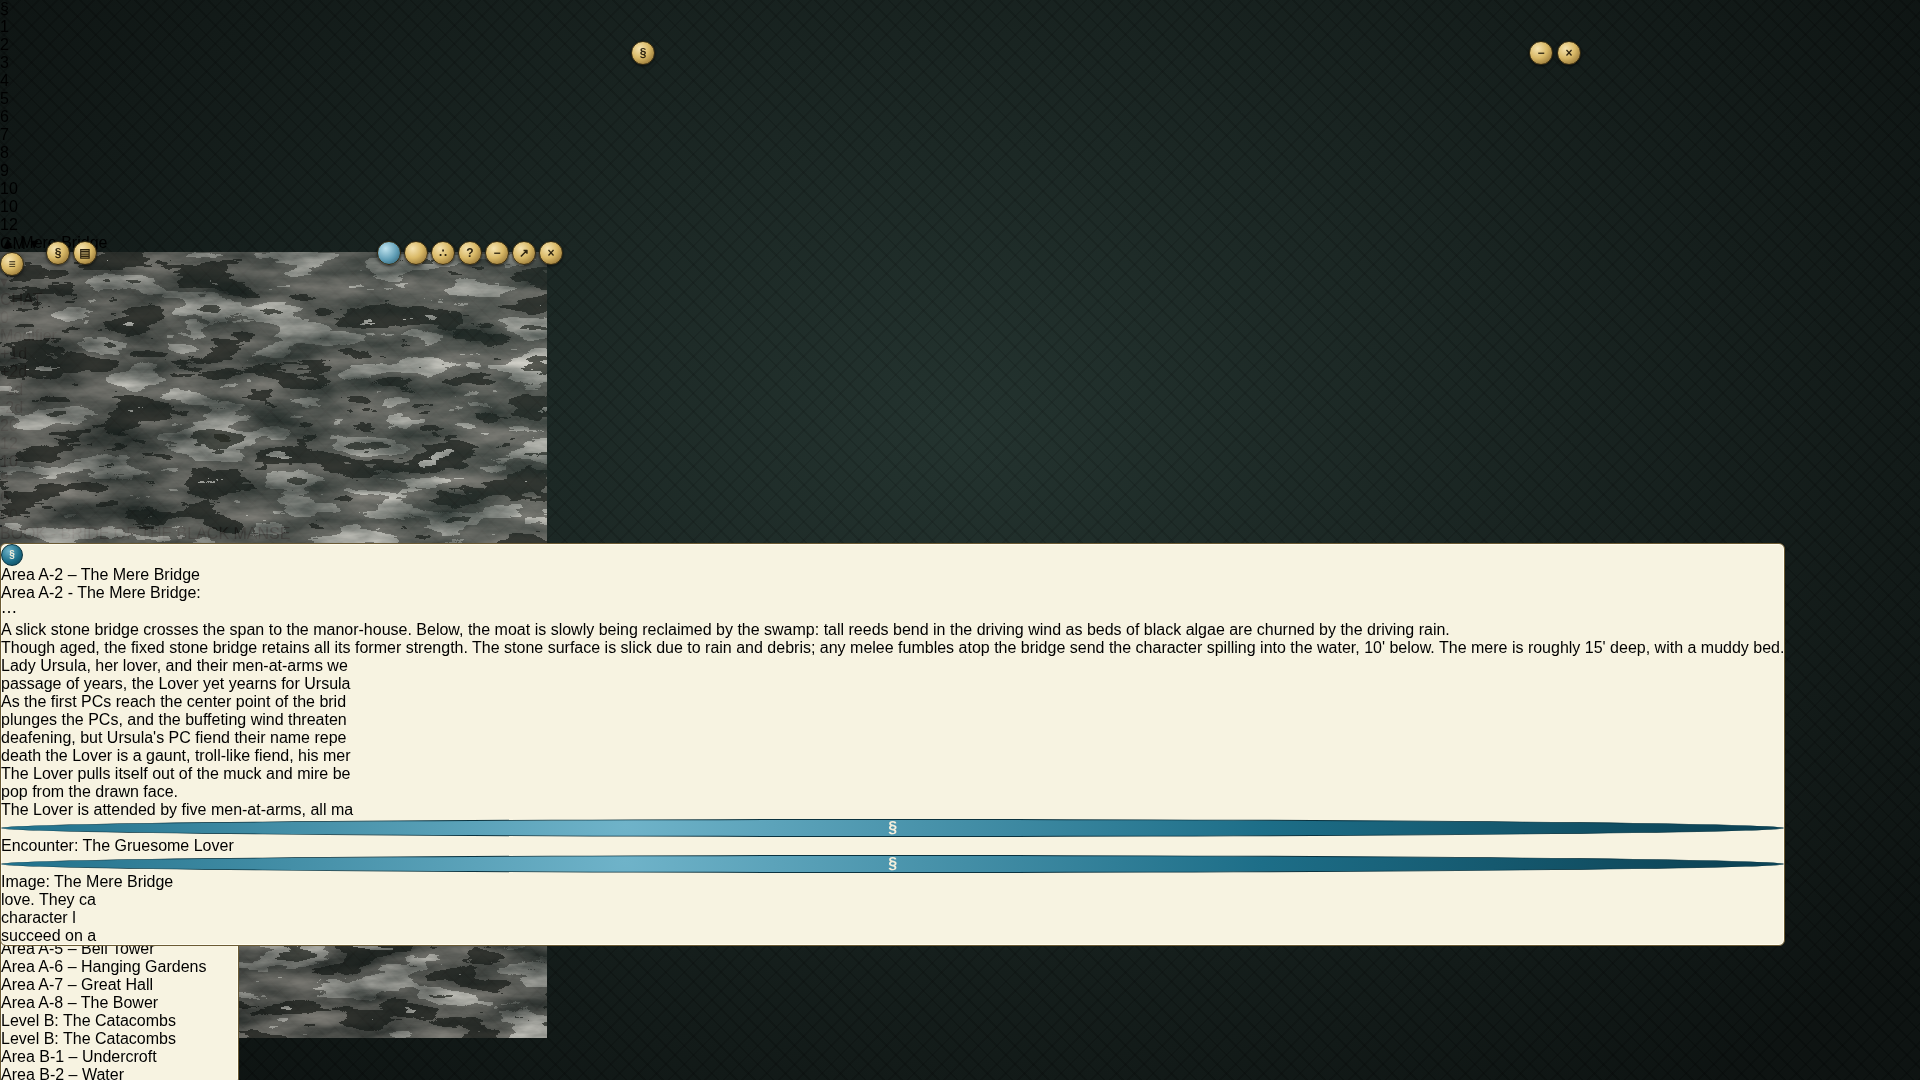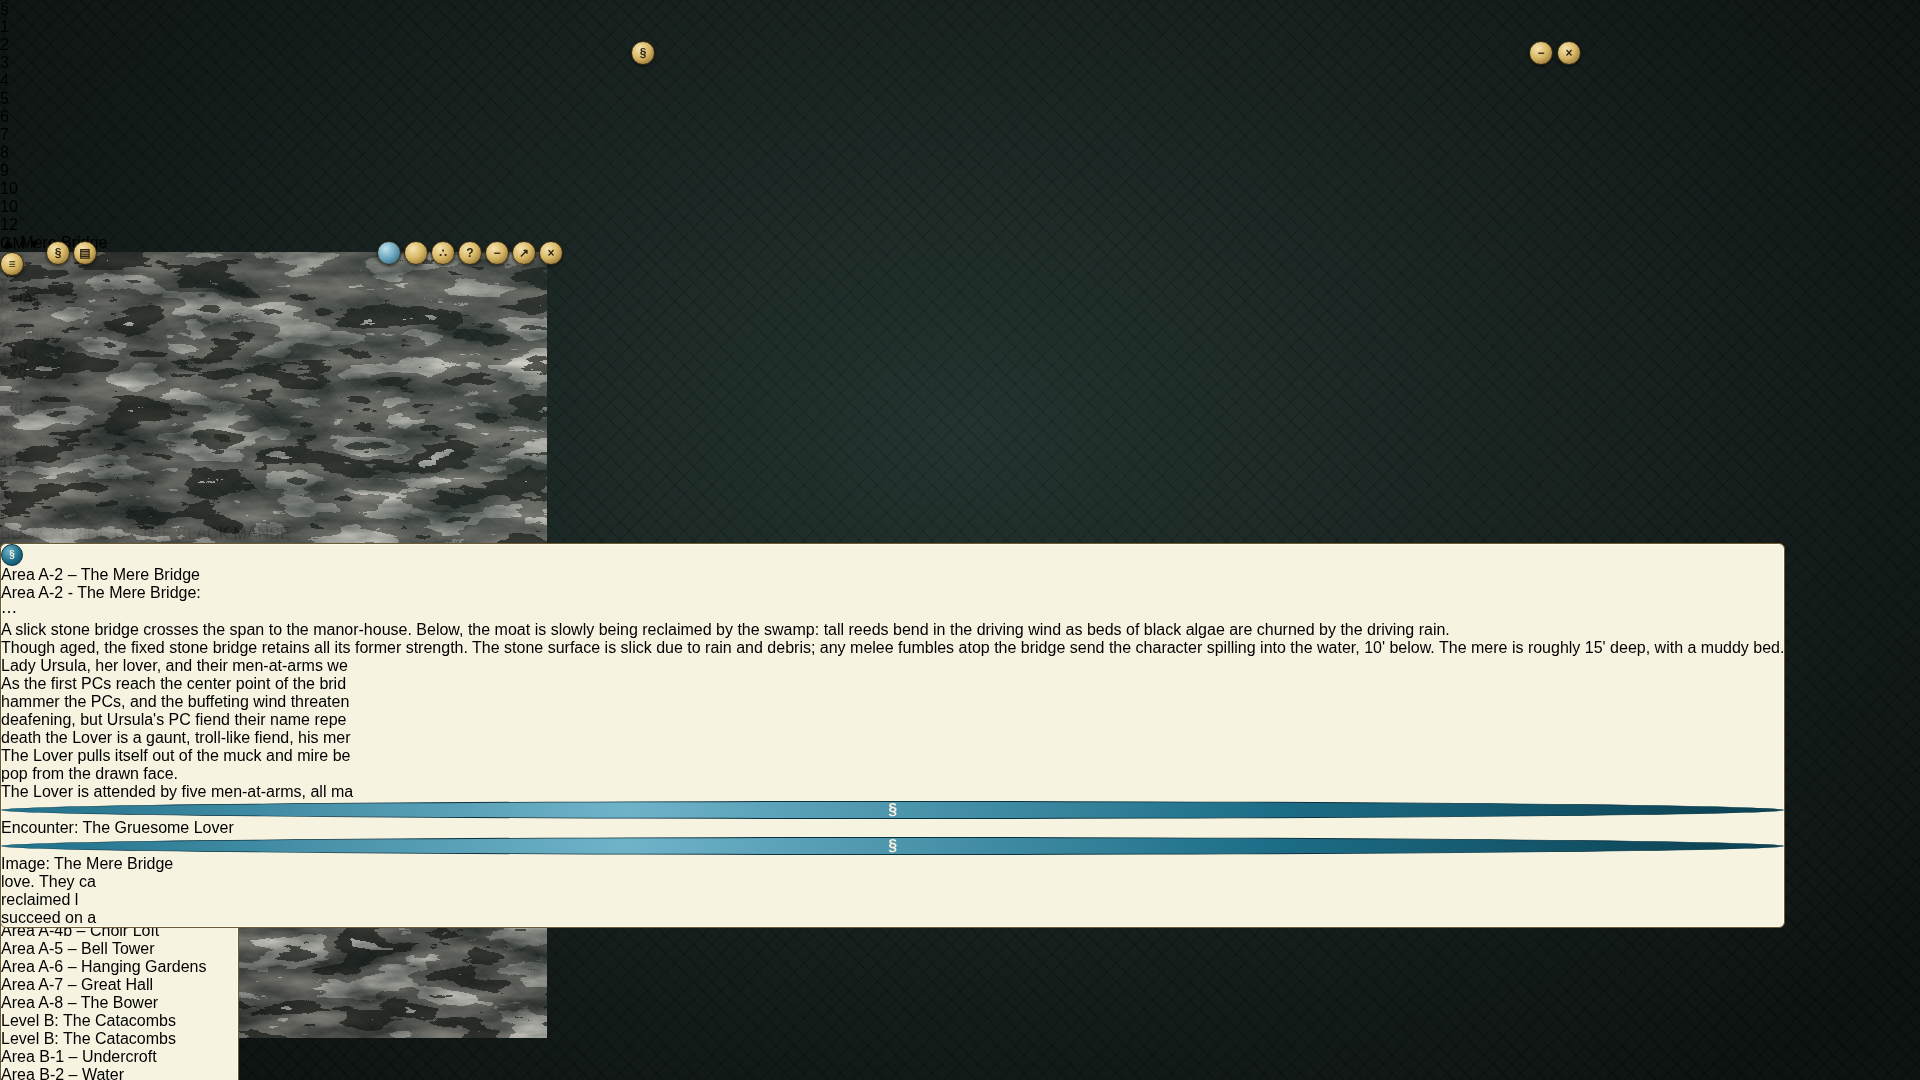--- a/index.html
+++ b/index.html
@@ -227,24 +227,25 @@
           <span>§</span>
         </span>
       <span class="ctitle">Area A-2 – The Mere Bridge</span>
     </div>
     <div class="abs cheading">Area A-2 - The Mere Bridge:</div>
     <div class="abs ra-icon"><span>⋯</span></div>
     <div class="abs ra-box">A slick stone bridge crosses the span to the manor-house. Below, the moat is slowly being reclaimed by the swamp: tall reeds bend in the driving wind as beds of black algae are churned by the driving rain.</div>
     <div class="abs para" id="p1">Though aged, the fixed stone bridge retains all its former strength. The stone surface is slick due to rain and debris; any melee fumbles atop the bridge send the character spilling into the water, 10' below. The mere is roughly 15' deep, with a muddy bed.</div>
     <div class="abs" id="p2">
         <div class="pline">Lady Ursula, her lover, and their men-at-arms we</div>
+        <div class="pline">passage of years, the Lover yet yearns for Ursula</div>
       </div>
     <div class="abs" id="p3">
         <div class="pline">As the first PCs reach the center point of the brid</div>
-        <div class="pline">hammer the PCs, and the buffeting wind threaten</div>
+        <div class="pline">plunges the PCs, and the buffeting wind threaten</div>
         <div class="pline">deafening, but Ursula's PC fiend their name repe</div>
       </div>
     <div class="abs" id="p4">
         <div class="pline">death the Lover is a gaunt, troll-like fiend, his mer</div>
         <div class="pline">The Lover pulls itself out of the muck and mire be</div>
         <div class="pline">pop from the drawn face.</div>
       </div>
     <div class="abs" id="p5">
         <div class="pline">The Lover is attended by five men-at-arms, all ma</div>
       </div>
@@ -256,21 +257,21 @@
     </div>
     <div class="abs linkrow" id="link2">
       <span class="dorb">
           <span>§</span>
         </span>
       <span class="lk">Image: The Mere Bridge</span>
     </div>
     <div class="abs" id="cfrags">
       <div class="cfrag">
           <div class="cline">love. They ca</div>
-          <div class="cline">reclaimed l</div>
+          <div class="cline">character l</div>
           <div class="cline">succeed on a</div>
         </div>
 
     </div>
 
   </div>
   <div id="cscroll">
       <div class="thumb"></div>
     </div>
   <div class="tocfbtn" id="tocplus"><span>+</span></div>

